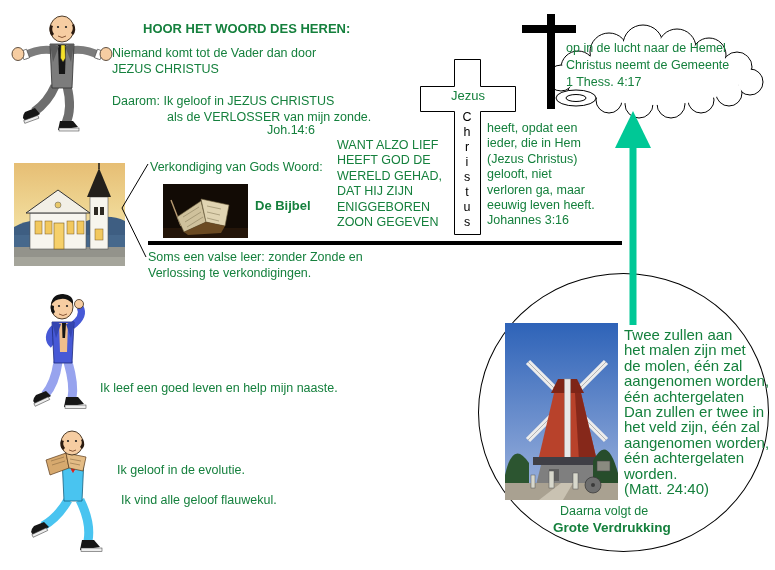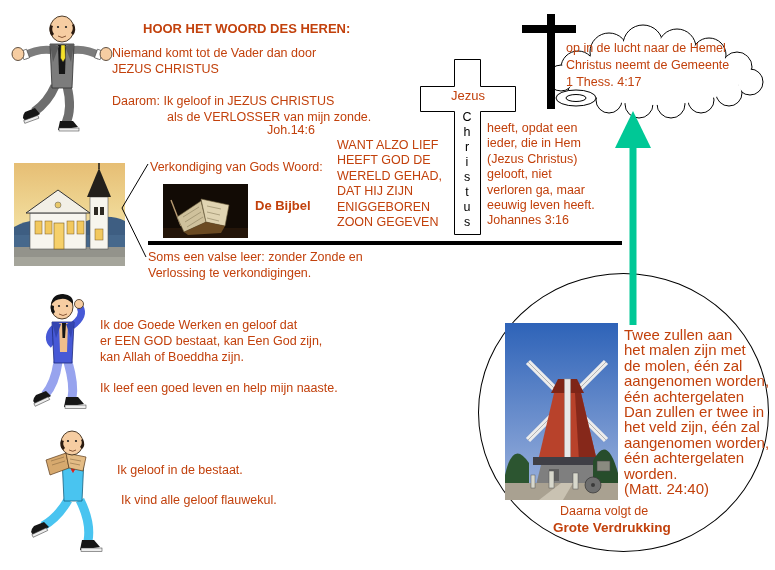--- a/index.html
+++ b/index.html
@@ -1,20 +1,20 @@
 <!DOCTYPE html>
 <html><head>
 <meta charset="utf-8">
 <style>
   html,body{margin:0;padding:0;background:#fff;}
   .canvas{
     position:relative;width:775px;height:570px;background:#fff;overflow:hidden;
     font-family:"Liberation Sans","DejaVu Sans",sans-serif;color:#000;
   }
-  .t{position:absolute;white-space:nowrap;font-size:12.5px;line-height:15.6px;color:#c2410c;}
+  .t{position:absolute;white-space:nowrap;font-size:12.5px;line-height:15.6px;color:#15803d;}
   .t div{white-space:nowrap;}
   .bold{font-weight:bold;}
   .abs{position:absolute;}
   .rule{position:absolute;background:#000;}
   .crossbar{position:absolute;background:#000;z-index:4;}
   .circle-outline{
     position:absolute;border:1.3px solid #000;border-radius:50%;background:transparent;
   }
   .vletters{position:absolute;display:flex;flex-direction:column;align-items:center;
     font-size:12.5px;line-height:15px;z-index:6;}
@@ -228,25 +228,20 @@
     <path d="M30 30 L39 32 L34 46 Z" fill="#3445B0"></path>
     <path d="M52 30 L44 32 L49 46 Z" fill="#3445B0"></path>
     <ellipse cx="40" cy="15" rx="11" ry="12" fill="#F6CDA2" stroke="#3A2A1A" stroke-width="0.9"></ellipse>
     <path d="M29 13 Q30 2 41 2 Q52 3 51 12 Q45 6 39 7 Q33 7 29 13 Z" fill="#111"></path>
     <path d="M29 13 q-1 6 2 9 l2 -2 q-2 -3 -1 -6 z" fill="#111"></path>
     <circle cx="37" cy="14" r="1.1" fill="#222"></circle>
     <circle cx="45" cy="14" r="1.1" fill="#222"></circle>
     <path d="M37 22 q4 3 8 0" stroke="#7a4a2a" stroke-width="0.9" fill="none"></path>
   </svg>
 
-  <div class="t" style="left:100px;top:317px;line-height:16px;">
-    <div>Ik doe Goede Werken en geloof dat</div>
-    <div>er EEN GOD bestaat, kan Een God zijn,</div>
-    <div>kan Allah of Boeddha zijn.</div>
-  </div>
   <div class="t" style="left:100px;top:381px;">Ik leef een goed leven en help mijn naaste.</div>
 
   <svg class="abs" style="left:30px;top:428px;" width="82" height="126" viewBox="0 0 82 126">
     <path d="M38 72 C30 86 20 94 13 98" stroke="#49C4F0" stroke-width="9" fill="none"></path>
     <path d="M50 72 C58 88 60 102 58 113" stroke="#49C4F0" stroke-width="9" fill="none"></path>
     <path d="M14 94 l5 5 l-14 8 q-7 -2 -1 -9 z" fill="#161616"></path>
     <rect x="2" y="103" width="16" height="3" fill="#eee" stroke="#333" stroke-width="0.5" transform="rotate(-25 10 105)"></rect>
     <path d="M52 112 l12 0 l6 7 l-20 3 z" fill="#161616"></path>
     <rect x="51" y="120" width="21" height="3.5" fill="#eee" stroke="#333" stroke-width="0.5"></rect>
     <path d="M32 30 L54 30 L52 73 L34 73 Z" fill="#49C4F0" stroke="#16607e" stroke-width="0.8"></path>
@@ -263,21 +258,21 @@
         <line x1="40" y1="35" x2="50" y2="37"></line>
     </g>
     <ellipse cx="42" cy="15" rx="11" ry="12" fill="#F6CDA2" stroke="#3A2A1A" stroke-width="0.9"></ellipse>
     <path d="M31 12 q-2 7 2 10 l2 -2 q-3 -4 -1 -7 z" fill="#2B1B10"></path>
     <path d="M53 11 q3 7 -1 10 l-2 -2 q3 -4 1 -7 z" fill="#2B1B10"></path>
     <circle cx="38" cy="13" r="1.1" fill="#222"></circle>
     <circle cx="46" cy="13" r="1.1" fill="#222"></circle>
     <path d="M39 22 q4 2.5 7 0" stroke="#7a4a2a" stroke-width="0.9" fill="none"></path>
   </svg>
 
-  <div class="t" style="left:117px;top:463px;">Ik geloof in de bestaat.</div>
+  <div class="t" style="left:117px;top:463px;">Ik geloof in de evolutie.</div>
   <div class="t" style="left:121px;top:493px;text-align:center;">Ik vind alle geloof flauwekul.</div>
 
   <div class="circle-outline" style="left:478px;top:273px;width:289px;height:277px;z-index:3"></div>
 
   <svg class="abs" style="left:505px;top:323px;z-index:6" width="113" height="177" viewBox="0 0 113 177">
     <defs>
       <linearGradient id="sky2" x1="0" y1="0" x2="0" y2="1">
         <stop offset="0" stop-color="#2E63B8"></stop>
           <stop offset="1" stop-color="#9FB4DE"></stop>
       </linearGradient>

